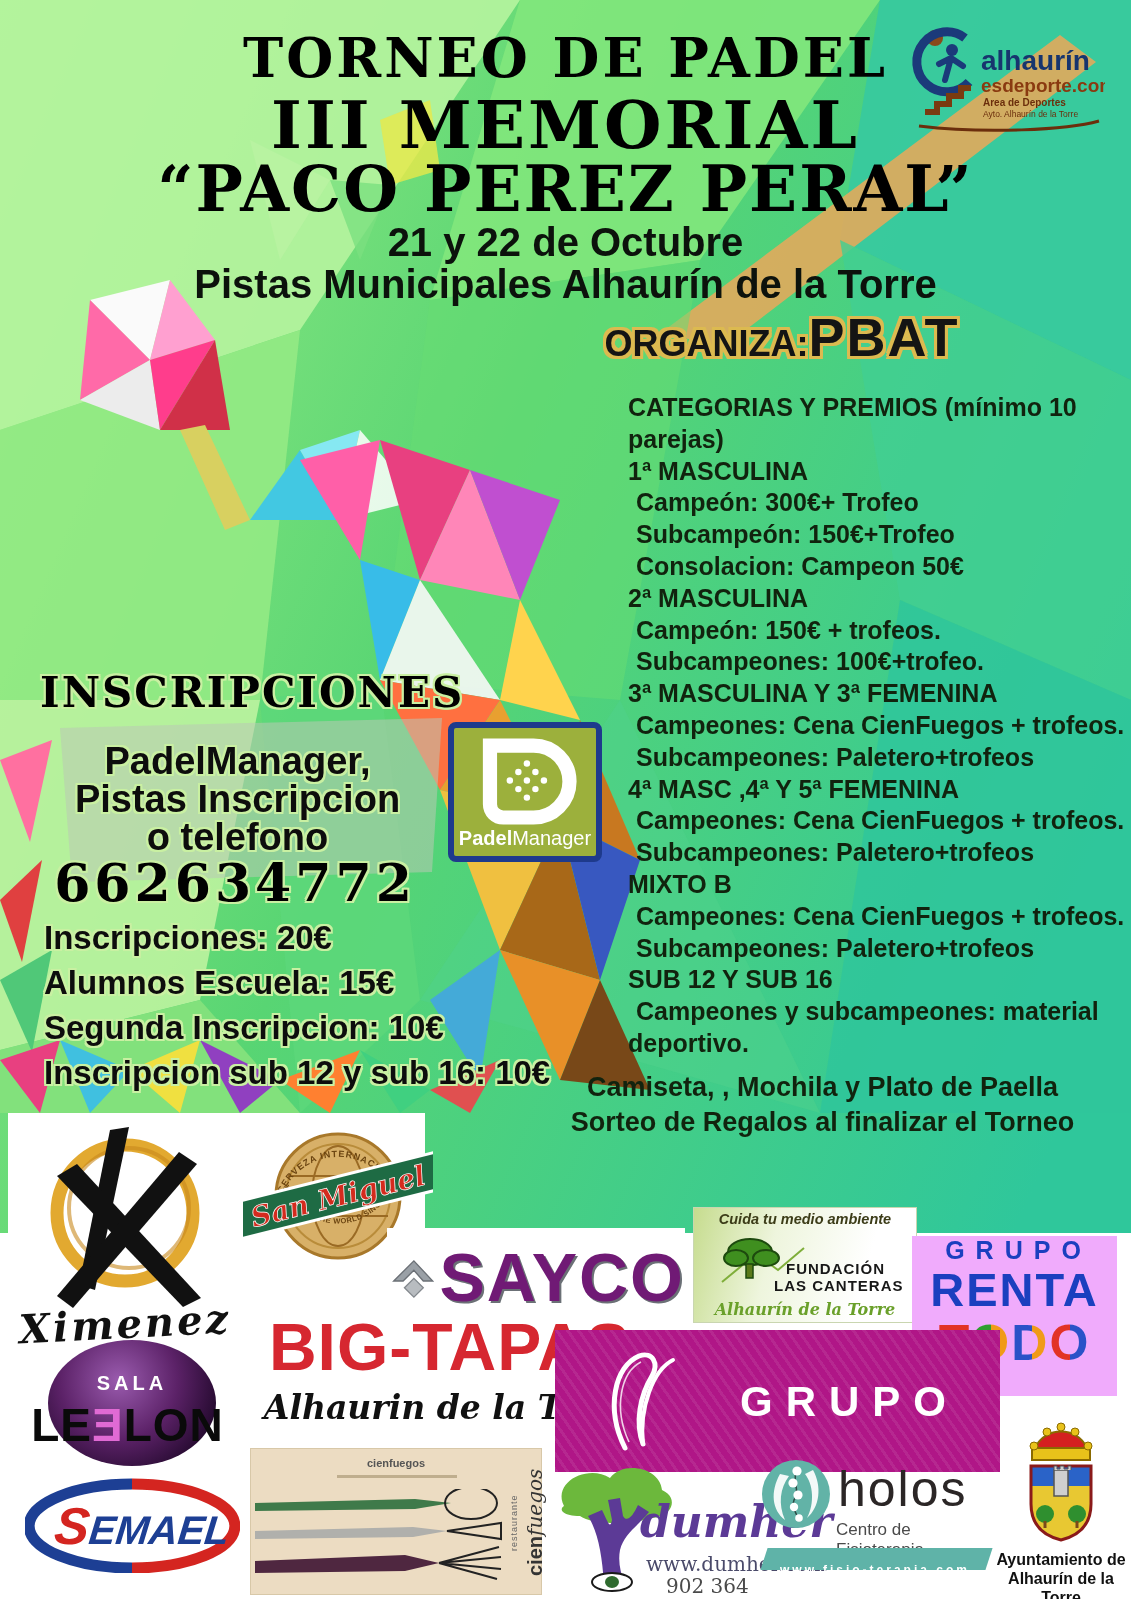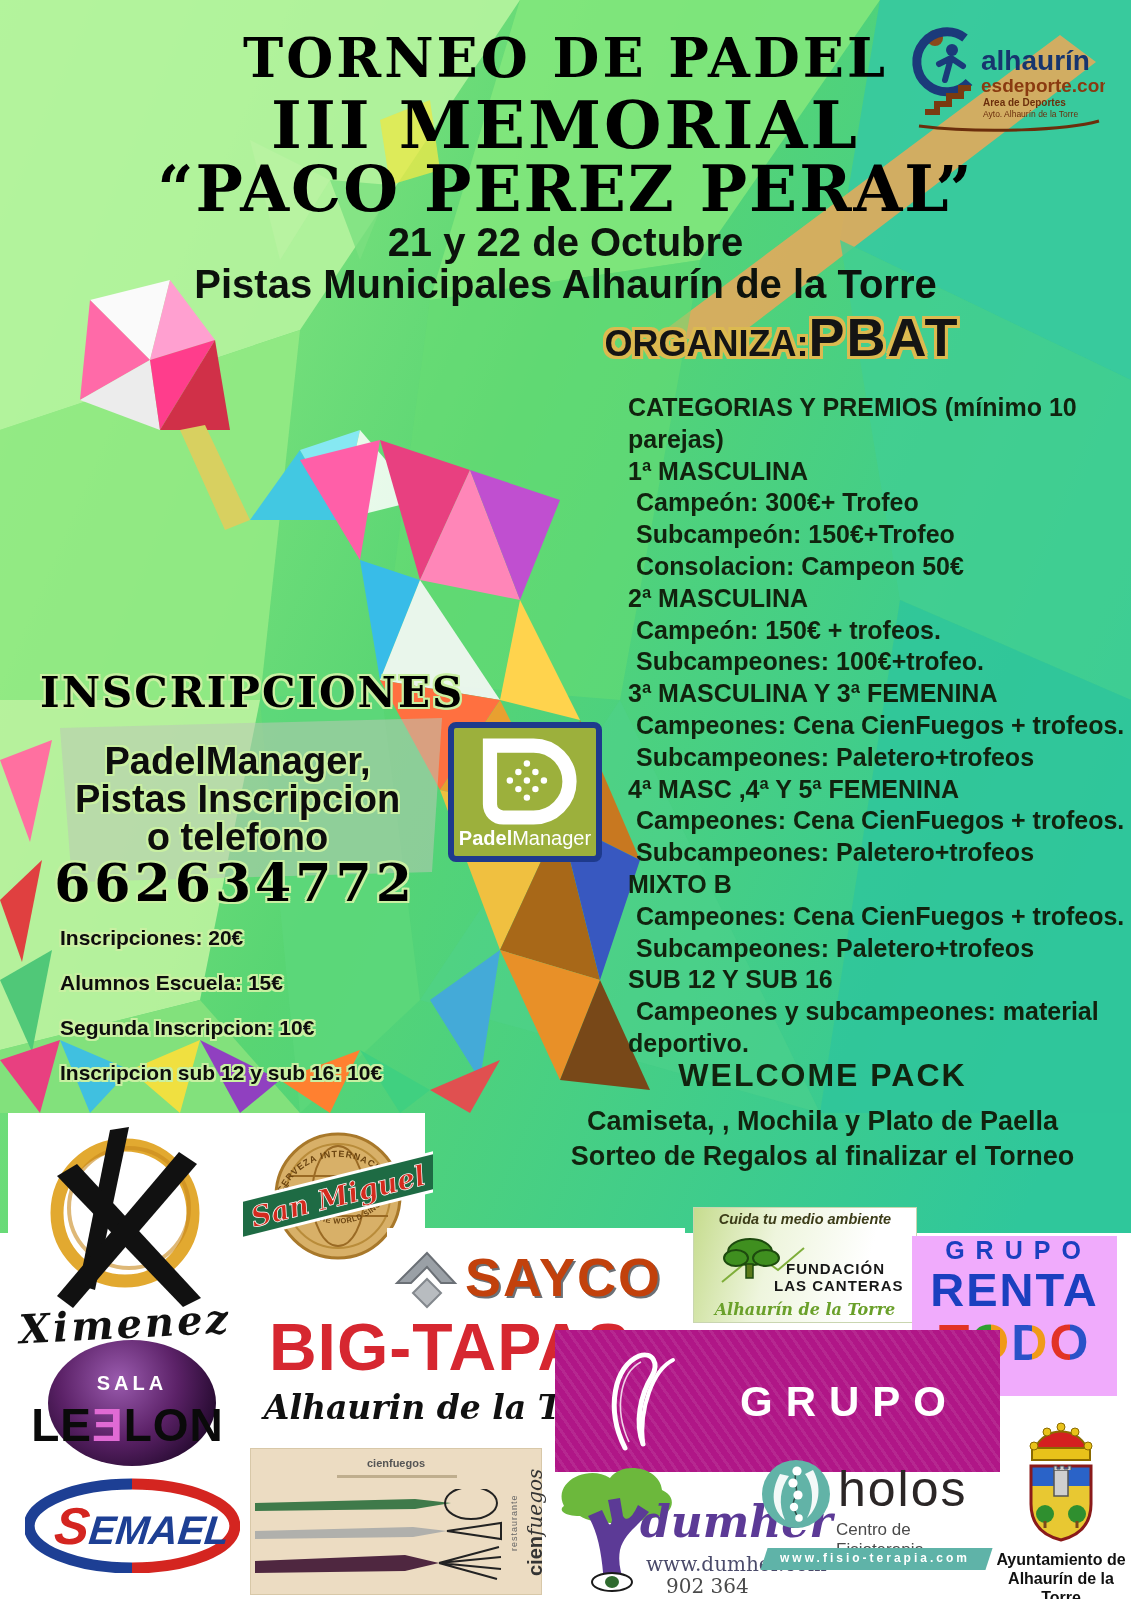--- a/index.html
+++ b/index.html
@@ -33,21 +33,21 @@
   .cat-line{white-space:nowrap;padding-left:8px;}
   .welcome{left:540px;top:1058px;width:565px;text-align:center;color:#11230e;font-weight:bold;}
   .welcome .wt{font-size:32px;letter-spacing:2px;line-height:34px;}
   .welcome .wl1{font-size:27px;line-height:32px;margin-top:13px;white-space:nowrap;}
   .welcome .wl2{font-size:27px;line-height:32px;margin-top:3px;white-space:nowrap;}
 
   
   .insc-title{left:40px;top:668px;width:385px;font-weight:bold;font-size:42px;letter-spacing:2px;color:#000;}
   .where{left:40px;top:742px;width:395px;font-weight:bold;font-size:38px;line-height:38px;color:#0d0d0d;}
   .phone{left:40px;top:852px;width:390px;font-weight:bold;font-size:52px;letter-spacing:4px;color:#000;}
-  .prices{left:60px;top:915px;width:560px;font-weight:bold;font-size:21px;line-height:45px;color:#0d0d0d;}
+  .prices{left:44px;top:915px;width:560px;font-weight:bold;font-size:33px;line-height:45px;color:#0d0d0d;}
 
   
   .pmlogo{left:448px;top:722px;width:154px;height:140px;background:#9cb03c;border:6px solid #1e3a8c;
           border-radius:8px;box-sizing:border-box;}
   .pmlogo .pmtxt{position:absolute;left:0;bottom:6px;width:100%;text-align:center;color:#fff;font-size:20px;}
   .pmlogo .pmtxt b{font-weight:bold;}
 
   
   .white-a{left:8px;top:1113px;width:417px;height:486px;background:#ffffff;}
   .white-b{left:0px;top:1233px;width:1131px;height:366px;background:#ffffff;}
@@ -56,21 +56,21 @@
   .ximenez{left:15px;top:1118px;width:220px;height:235px;}
   .ximenez .name{position:absolute;left:0;top:182px;width:220px;text-align:center;
      font-family:"DejaVu Serif",serif;font-style:italic;font-weight:bold;font-size:40px;
      letter-spacing:3px;color:#111;transform:rotate(-3deg);}
 
   
   .sanmiguel{left:243px;top:1122px;width:190px;height:155px;}
 
   
   .sayco{left:387px;top:1228px;width:298px;height:97px;background:#fff;display:flex;align-items:center;}
-  .sayco .name{font-weight:bold;font-size:54px;letter-spacing:2px;color:#c2410c;
+  .sayco .name{font-weight:bold;font-size:68px;letter-spacing:2px;color:#701a75;
      text-shadow:2px 2px 0 #6b7076;}
 
   
   .canteras{left:693px;top:1207px;width:224px;height:116px;border:1px solid #c9d6b0;box-sizing:border-box;
      background:linear-gradient(105deg,#c6dc8e 0%,#eef5dd 35%,#ffffff 75%);overflow:hidden;}
   .canteras .tag{position:absolute;left:0;top:3px;width:100%;text-align:center;font-style:italic;
      font-weight:bold;font-size:14.5px;color:#3c3c18;}
   .canteras .n1{position:absolute;left:92px;top:52px;width:120px;font-weight:bold;font-size:15px;color:#181818;letter-spacing:1px;}
   .canteras .n2{position:absolute;left:80px;top:69px;width:134px;font-weight:bold;font-size:15px;color:#181818;letter-spacing:1px;}
   .canteras .loc{position:absolute;left:0;top:92px;width:100%;text-align:center;font-style:italic;
@@ -130,21 +130,21 @@
      font-weight:bold;font-size:44px;color:#5c3a96;}
   .dumher .web{position:absolute;left:98px;top:94px;font-family:"DejaVu Serif",serif;font-size:20px;color:#4a4a6a;}
   .dumher .tel{position:absolute;left:118px;top:116px;font-family:"DejaVu Serif",serif;font-size:20px;color:#4a4a4a;}
 
   
   .holos{left:760px;top:1458px;width:235px;height:118px;}
   .holos .name{position:absolute;left:78px;top:2px;font-size:50px;color:#2b2626;letter-spacing:2px;}
   .holos .sub{position:absolute;left:76px;top:62px;font-size:17px;color:#4a4a4a;}
   .holos .banner{position:absolute;left:4px;top:90px;width:225px;height:22px;background:#5fb3a8;
      transform:skewX(-18deg);}
-  .holos .bw{position:absolute;left:0px;top:93px;width:230px;text-align:center;color:#fff;
+  .holos .bw{position:absolute;left:0px;top:105px;width:230px;text-align:center;color:#fff;
      font-weight:bold;font-size:12px;letter-spacing:3px;}
 
   
   .ayto{left:995px;top:1418px;width:132px;height:178px;text-align:center;}
   .ayto .l{font-weight:bold;font-size:16px;color:#111;line-height:19px;}
   .ayto .crest{margin:0 auto;}
 </style>
 </head>
 <body>
 
@@ -255,21 +255,20 @@
     <div class="cat-line">Subcampeones: Paletero+trofeos</div>
     <div class="cat-label">MIXTO B</div>
     <div class="cat-line">Campeones: Cena CienFuegos + trofeos.</div>
     <div class="cat-line">Subcampeones: Paletero+trofeos</div>
     <div class="cat-label">SUB 12 Y SUB 16</div>
     <div class="cat-line">Campeones y subcampeones: material</div>
     <div class="cat-line" style="padding-left:0">deportivo.</div>
   </div>
 
   <div class="abs welcome">
-    <div class="wt">WELCOME PACK</div>
     <div class="wl1">Camiseta, , Mochila y Plato de Paella</div>
     <div class="wl2">Sorteo de Regalos al finalizar el Torneo</div>
   </div>
 
   <div class="abs insc-title ctr serif olg">INSCRIPCIONES</div>
   <div class="abs where ctr olg">
     <div>PadelManager,</div>
     <div>Pistas Inscripcion</div>
     <div>o telefono</div>
   </div>

